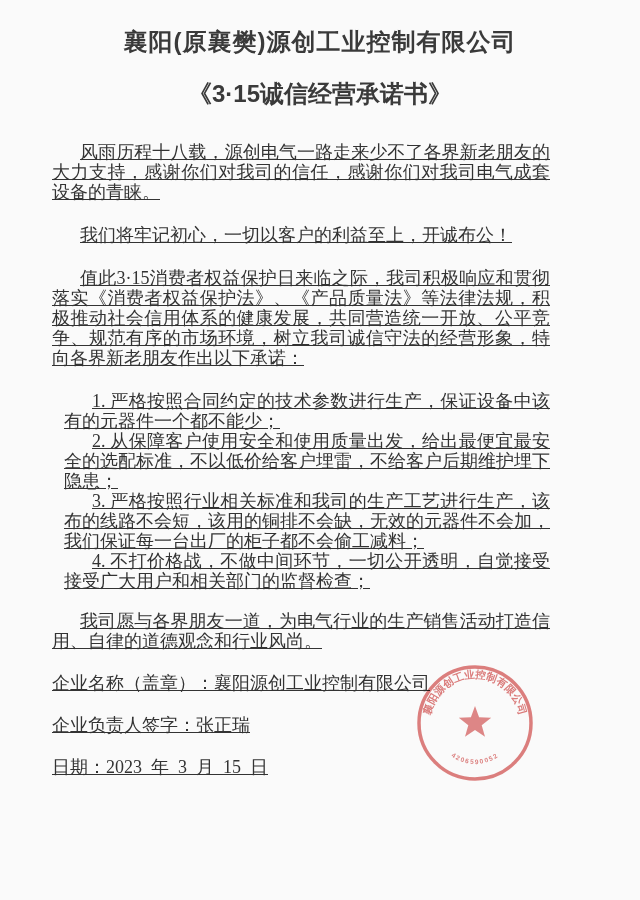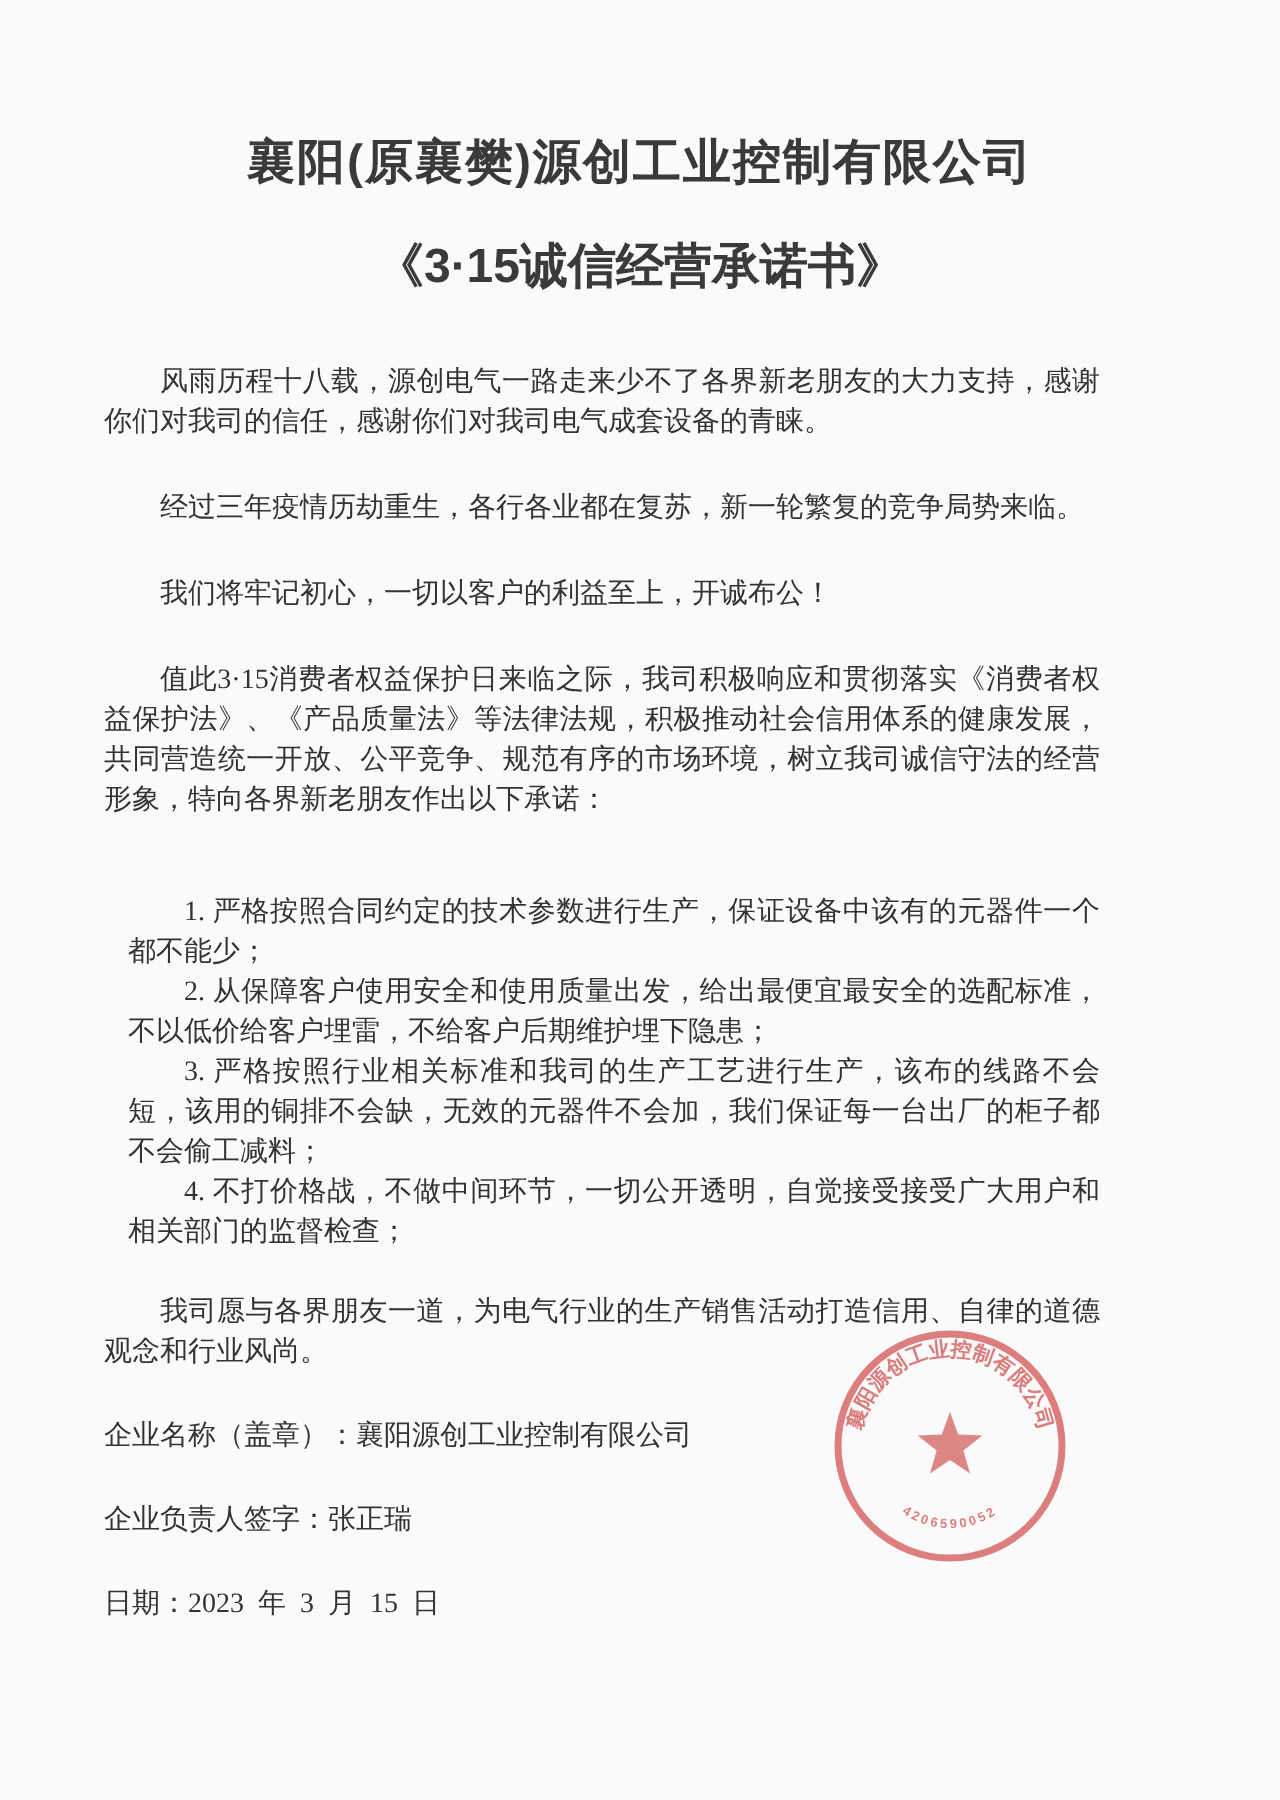--- a/index.html
+++ b/index.html
@@ -9,44 +9,45 @@
     color: #333;
     font-family: "Liberation Serif", serif;
   }
   .page {
     position: relative;
     width: 640px; height: 900px;
     overflow: hidden;
     background: #fafafa;
   }
   .doc-title {
-    margin: 0; padding-top: 66px;
+    margin: 0; padding-top: 26px;
     text-align: center;
     font-family: "Liberation Sans", sans-serif;
     font-weight: bold;
     font-size: 24px;
     line-height: 32px;
     color: #3a3a3a;
     letter-spacing: 1px;
   }
   .doc-subtitle {
     margin: 0; margin-top: 23px;
     text-align: center;
     font-family: "Liberation Sans", sans-serif;
     font-weight: bold;
     font-size: 24px;
     line-height: 26px;
     color: #3a3a3a;
   }
   .content {
     margin: 35px 90px 0 52px;
-    font-size: 14px;
+    font-size: 18px;
     line-height: 20px;
     text-align: justify;
     color: #333;
+    text-decoration: underline;
   }
   .para { margin: 0 0 23px 0; text-indent: 28px; }
   .para:nth-of-type(4) { margin-bottom: 36px; }
   .commitments { margin: 0 0 20px 12px; }
   .commitment { margin: 0; text-indent: 28px; }
   .closing { margin: 0 0 22px 0; text-indent: 28px; }
   .promise { margin: 0 0 24px 0; text-indent: 12px; }
   .signature { text-align: left; }
   .sig-line { margin: 0 0 22px 0; white-space: pre; }
   .sig-line span { white-space: pre; }
@@ -68,21 +69,20 @@
 
 <div class="page">
 
   <h1 class="doc-title">襄阳(原襄樊)源创工业控制有限公司</h1>
 
   <h2 class="doc-subtitle">《3·15诚信经营承诺书》</h2>
 
   <div class="content">
 
     <p class="para">风雨历程十八载，源创电气一路走来少不了各界新老朋友的大力支持，感谢你们对我司的信任，感谢你们对我司电气成套设备的青睐。</p>
-    <p class="para">经过三年疫情历劫重生，各行各业都在复苏，新一轮繁复的竞争局势来临。</p>
     <p class="para">我们将牢记初心，一切以客户的利益至上，开诚布公！</p>
     <p class="para">值此3·15消费者权益保护日来临之际，我司积极响应和贯彻落实《消费者权益保护法》、《产品质量法》等法律法规，积极推动社会信用体系的健康发展，共同营造统一开放、公平竞争、规范有序的市场环境，树立我司诚信守法的经营形象，特向各界新老朋友作出以下承诺：</p>
 
     <div class="commitments">
       <p class="commitment">1. 严格按照合同约定的技术参数进行生产，保证设备中该有的元器件一个都不能少；</p>
       <p class="commitment">2. 从保障客户使用安全和使用质量出发，给出最便宜最安全的选配标准，不以低价给客户埋雷，不给客户后期维护埋下隐患；</p>
       <p class="commitment">3. 严格按照行业相关标准和我司的生产工艺进行生产，该布的线路不会短，该用的铜排不会缺，无效的元器件不会加，我们保证每一台出厂的柜子都不会偷工减料；</p>
       <p class="commitment">4. 不打价格战，不做中间环节，一切公开透明，自觉接受接受广大用户和相关部门的监督检查；</p>
     </div>
 

